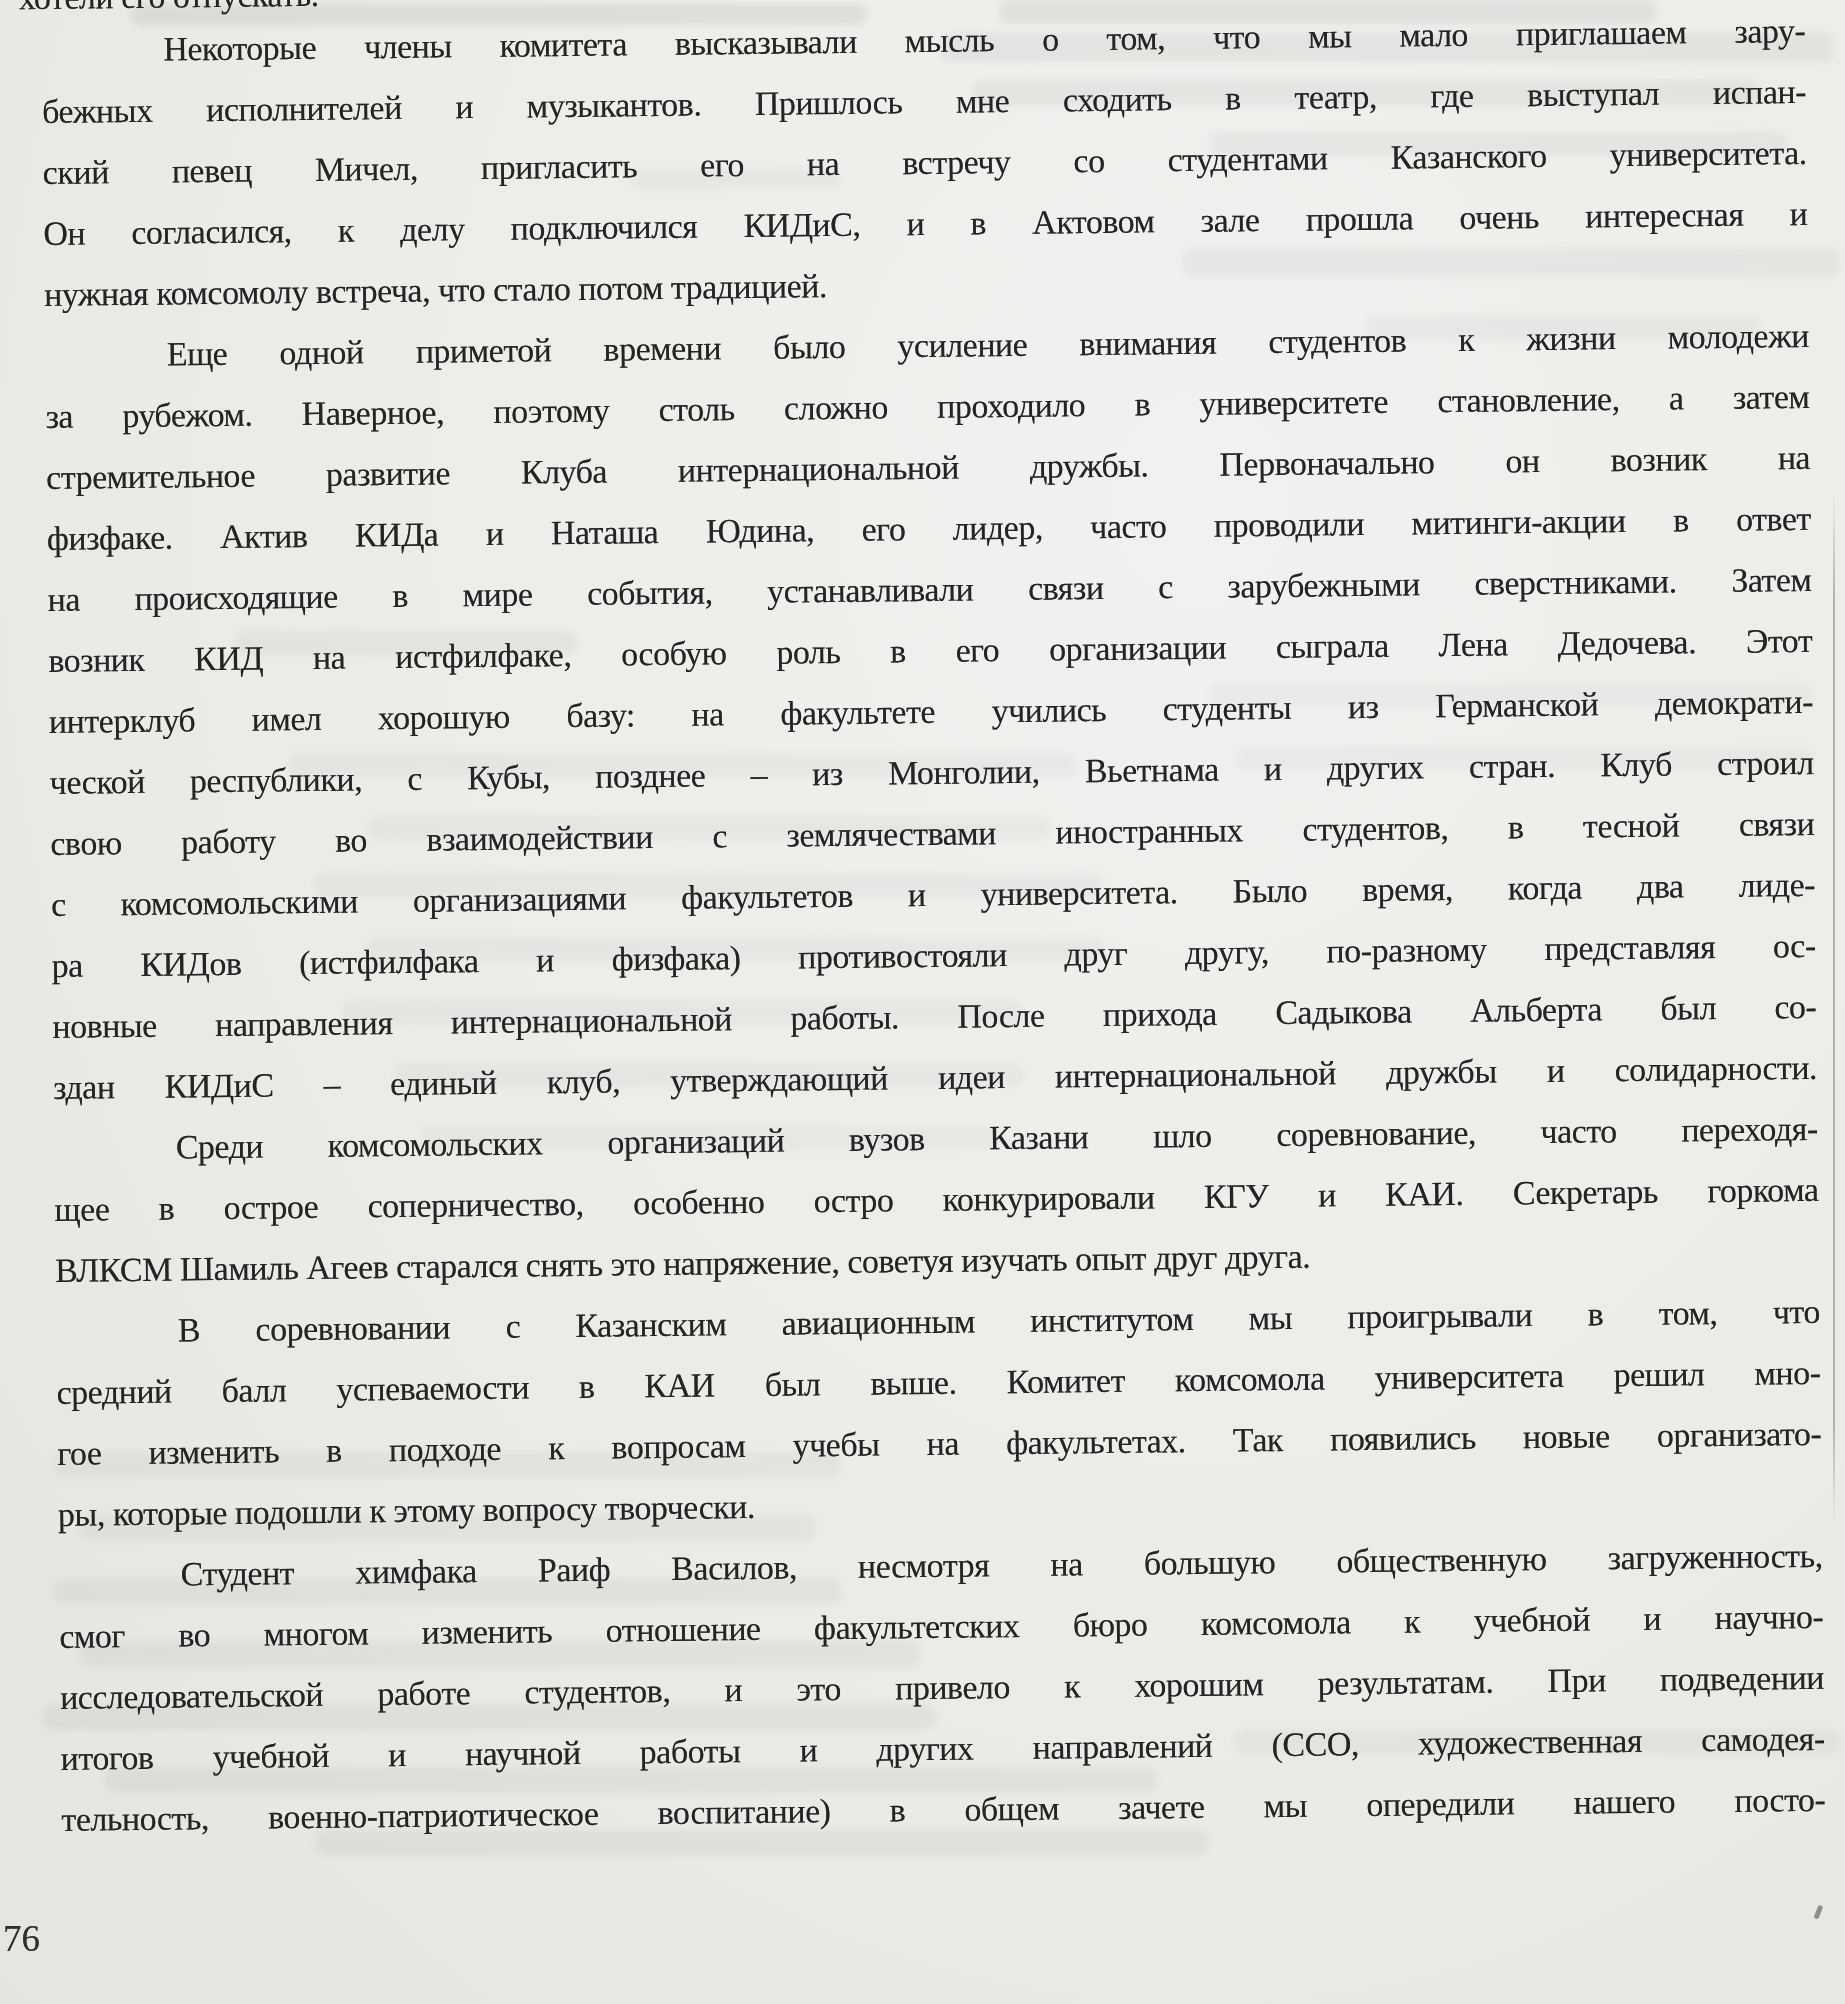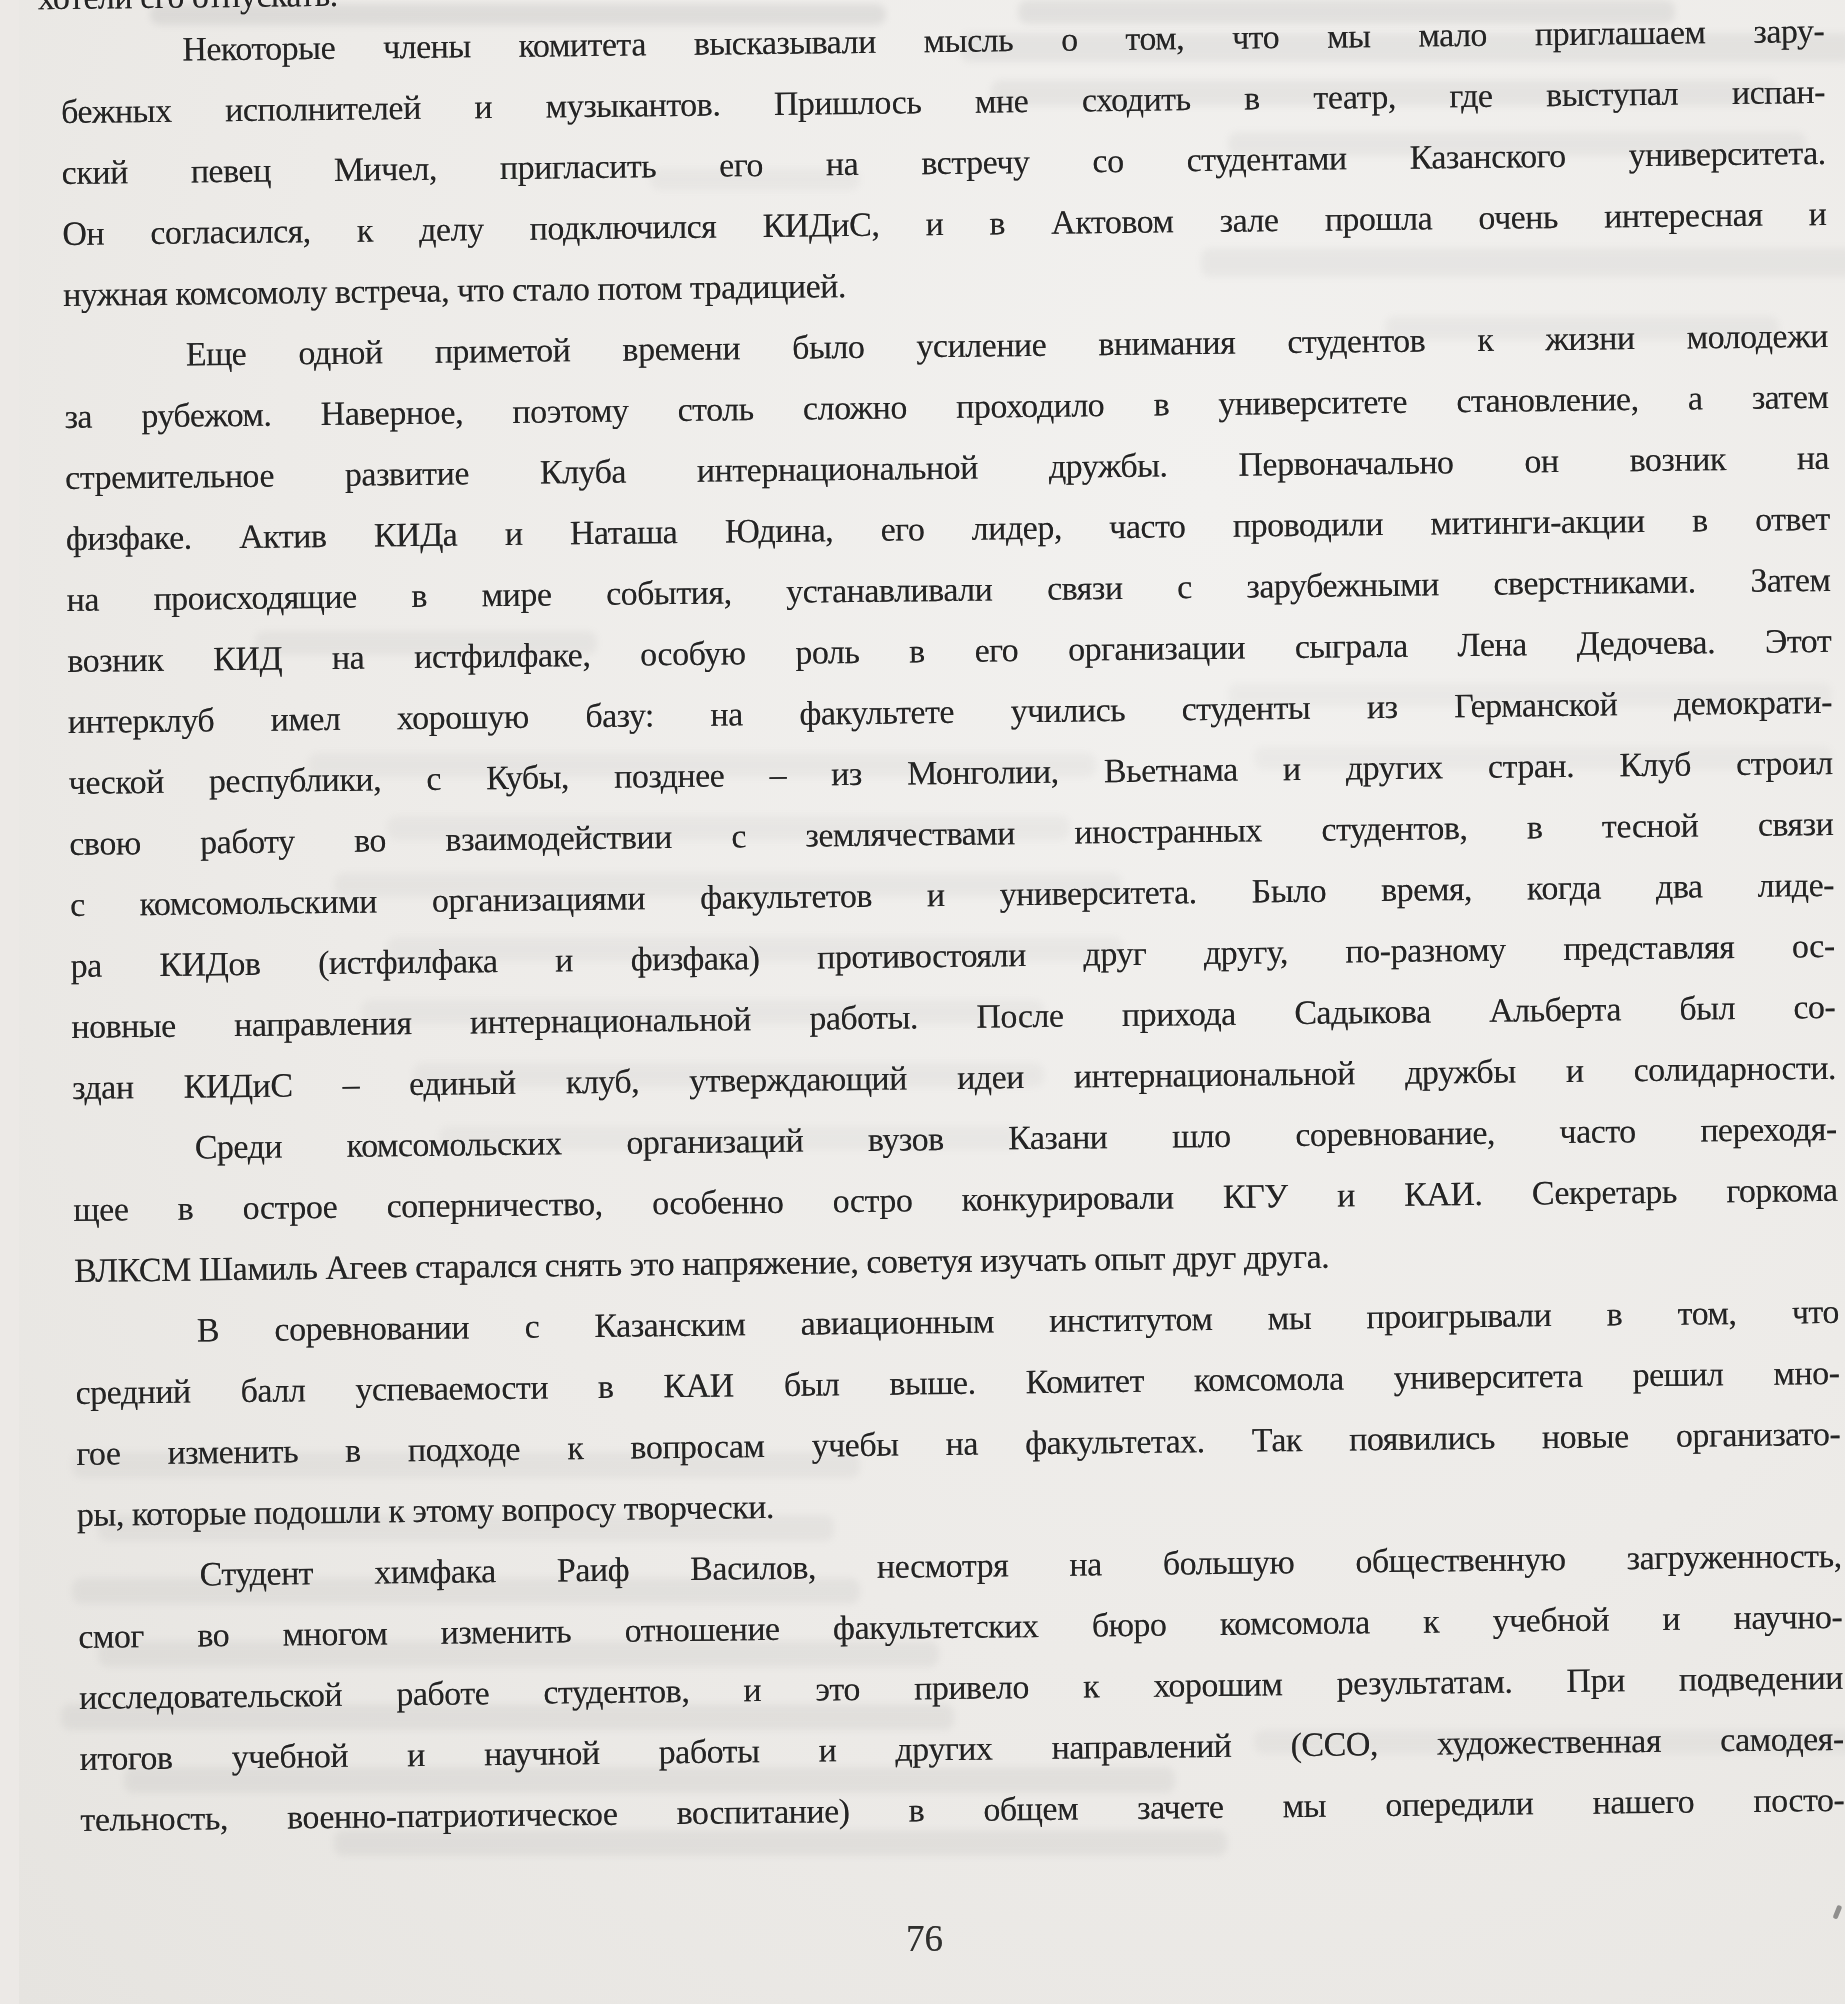--- a/index.html
+++ b/index.html
@@ -4,21 +4,20 @@
 <style>
   html,body{margin:0;padding:0;}
   body{
     width:1846px;height:2005px;overflow:hidden;position:relative;
     background:#ece9e6;
     font-family:"Liberation Serif","DejaVu Serif",serif;
   }
   .sheet{
     position:absolute;inset:0;
     background:radial-gradient(ellipse at 65% 25%, #f2f1ef 0%, #edebe8 55%, #e6e4e0 100%);
-    margin-left:19px;
   }
   
   .stripe{
     position:absolute;background:#8d8d8d;border-radius:9.5px;
     filter:blur(3.7px);
   }
   .textblock{
     position:absolute;left:41px;top:20px;width:1764px;
     transform:rotate(-0.65deg);transform-origin:0 0;
     color:#242424;
@@ -28,22 +27,22 @@
     text-align:justify;text-align-last:justify;
     text-shadow:0 0 0.6px rgba(25,25,25,.55);
   }
   .line.indent{padding-left:122px;}
   .line.endleft{text-align-last:left;}
   .partial{
     position:absolute;top:-53px;left:-22px;width:631px;
     text-align:left;text-align-last:left;
   }
   .pagenum{
-    position:absolute;top:1917px;left:12px;width:1787px;
-    text-align:center;font-size:37px;color:#30302e;
+    position:absolute;top:1917px;left:3px;width:1787px;
+    font-size:37px;color:#30302e;
     text-shadow:0 0 0.5px rgba(30,30,30,.5);
   }
   .edge-line{
     position:absolute;left:1833px;top:494px;width:1.6px;height:1030px;
     background:linear-gradient(to bottom, rgba(120,120,120,0),
       rgba(105,105,105,.45) 10%, rgba(105,105,105,.45) 90%, rgba(120,120,120,0));
   }
   .speck{
     position:absolute;left:1816px;top:1905px;width:4.7px;height:13.7px;
     background:rgba(70,70,70,.55);transform:rotate(22deg);border-radius:2.1px;

